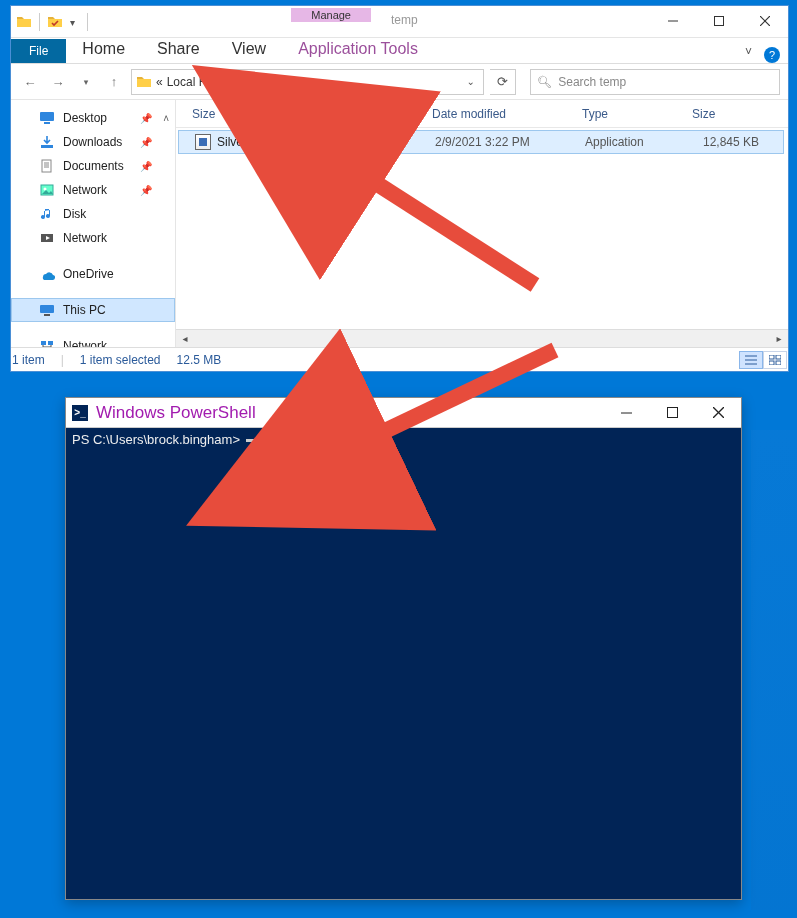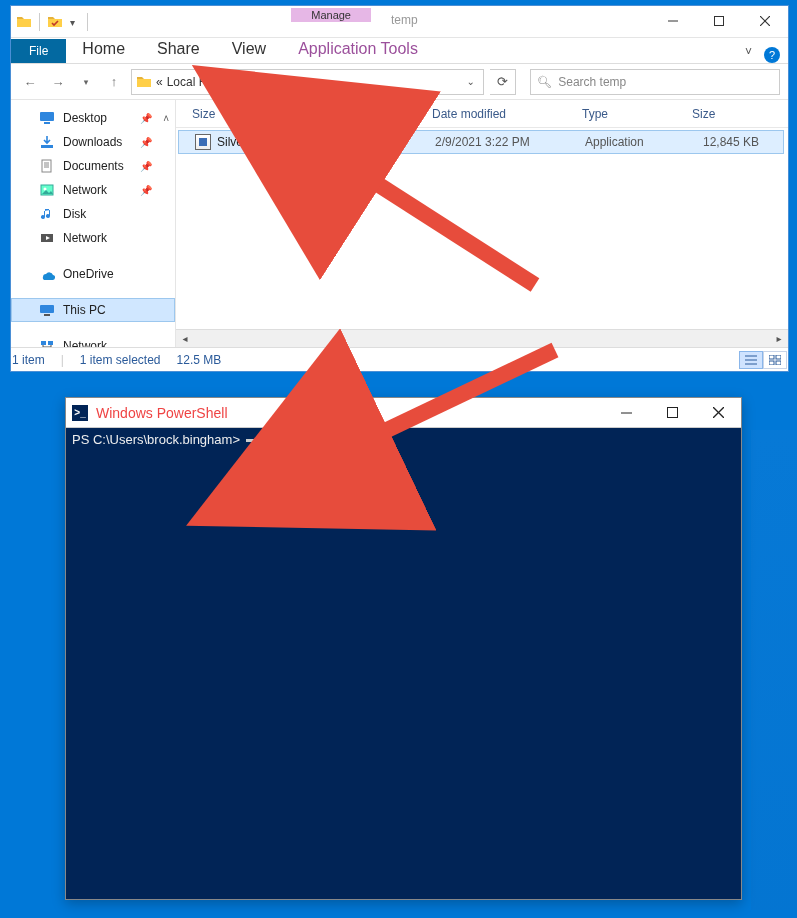--- a/index.html
+++ b/index.html
@@ -86,21 +86,21 @@
   .viewbtn.active{background:#cfe3ff;border-color:#8ab6ea;}
 
   
   .ps {
     position:absolute; left:65px; top:397px; width:677px; height:503px;
     background:#fff; border:1px solid #888; box-shadow:0 4px 12px rgba(0,0,0,.25);
     display:flex;flex-direction:column;
   }
   .ps .titlebar2{height:30px;background:#fff;display:flex;align-items:center;padding-left:6px;border-bottom:1px solid #ccc;}
   .ps .psicon{width:16px;height:16px;background:#012456;display:flex;align-items:center;justify-content:center;color:#fff;font-size:10px;font-weight:bold;}
-  .ps .title{font-size:14px;color:#ef4444;margin-left:8px;text-align:right;}
+  .ps .title{font-size:17px;color:#a21caf;margin-left:8px;text-align:right;}
   .ps .winbtns{margin-left:auto;display:flex;}
   .ps .winbtn{width:46px;height:28px;display:flex;align-items:center;justify-content:center;color:#222;font-size:14px;}
   .ps .term{flex:1;background:#012456;color:#eee;font-family:Consolas,monospace;font-size:13px;padding:4px 6px;position:relative;}
   .ps .cursor{display:inline-block;width:8px;height:3px;background:#ccc;vertical-align:baseline;margin-left:2px;position:relative;top:-2px;}
   .ps .drag-cursor{position:absolute;left:240px;top:16px;pointer-events:none;}
 
   
   .arrows{position:absolute;left:10px;top:5px;width:779px;height:900px;pointer-events:none;}
 
   

